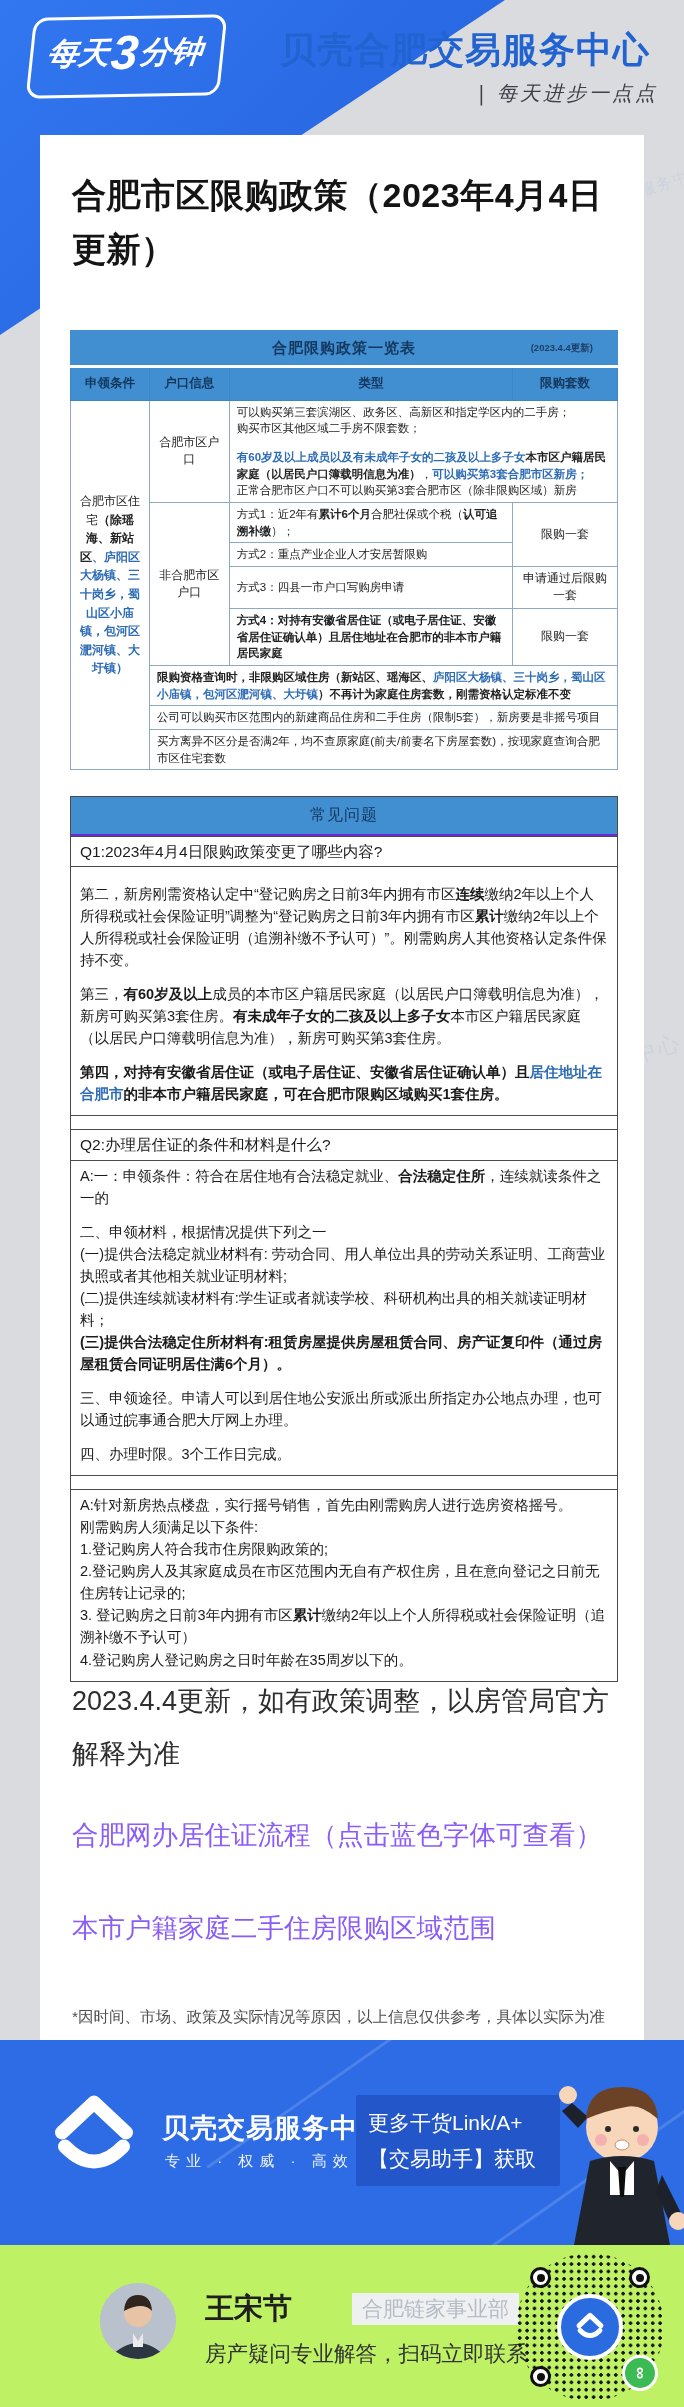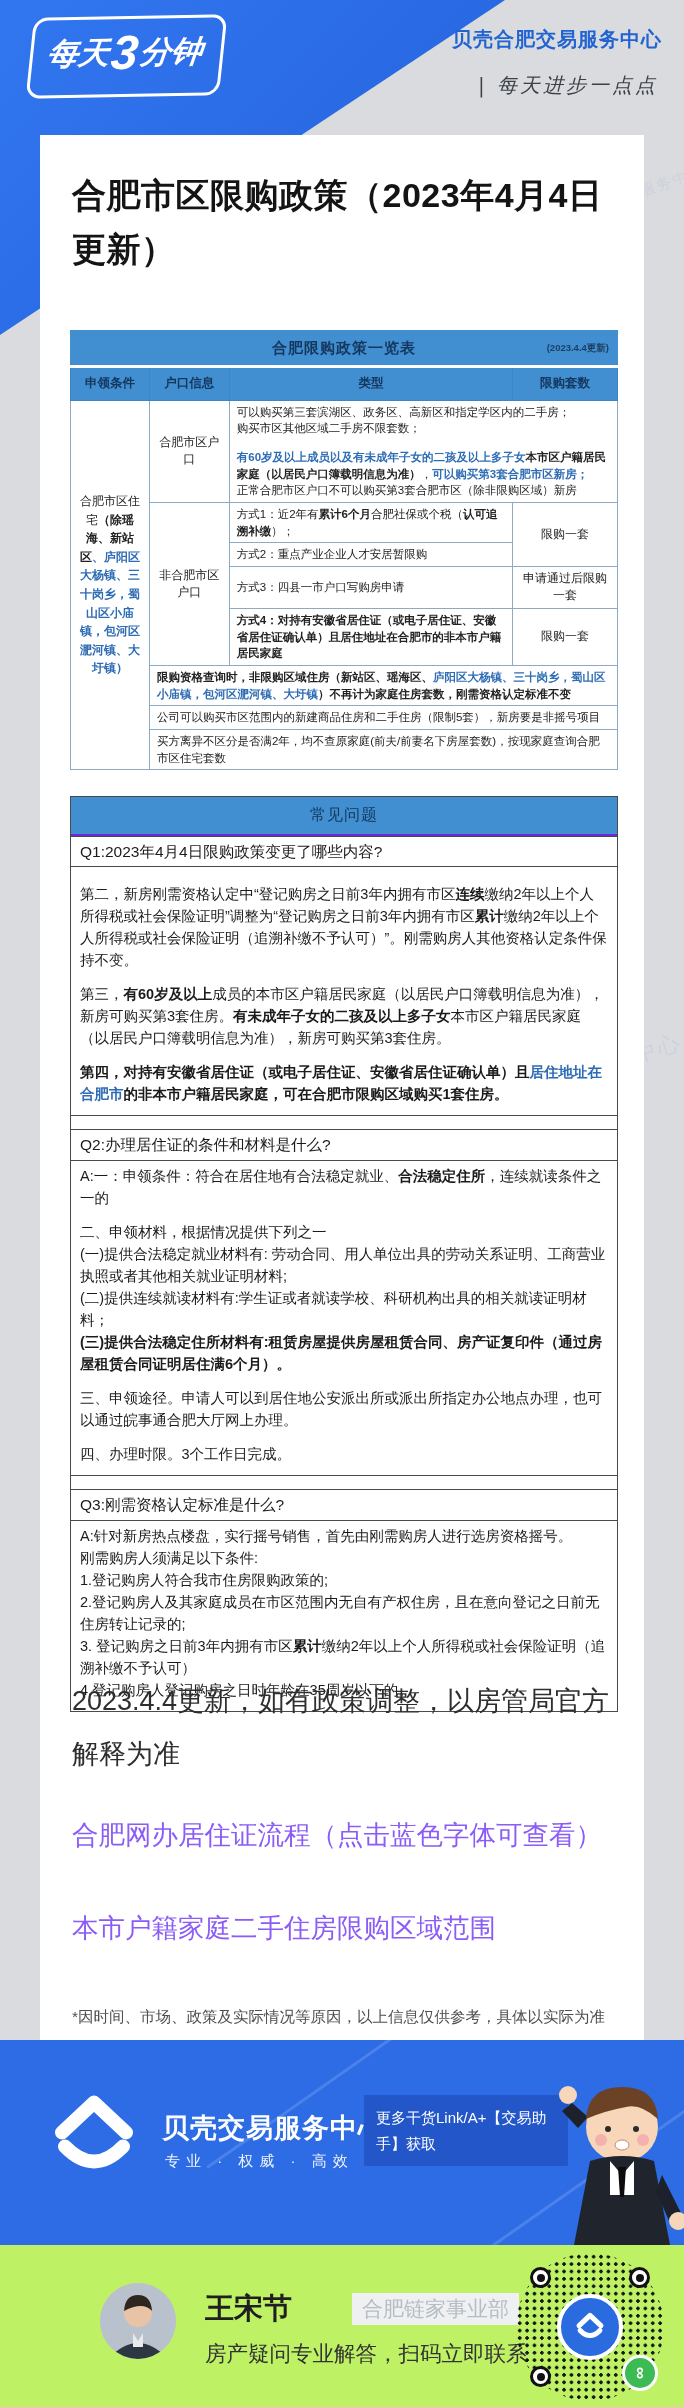--- a/index.html
+++ b/index.html
@@ -7,37 +7,37 @@
         font-family:"Liberation Sans","DejaVu Sans",sans-serif;}
   
   .bg-top{position:absolute;top:0;left:0;width:684px;height:335px;
           background:linear-gradient(135deg,#3277f0 0%,#2563dd 70%);
           clip-path:polygon(0 0,505px 0,0 335px);}
   
   .logo-box{position:absolute;top:16px;left:30px;padding:2px 18px 8px 14px;
             border:3px solid #fff;border-radius:14px;transform:skewX(-7deg) rotate(-1deg);
             color:#fff;font-style:italic;font-weight:bold;font-size:31px;line-height:1.35;}
   .seg-big3{font-size:48px;vertical-align:-6px;padding:0 2px;}
-  .hd-brand{position:absolute;top:26px;right:22px;font-size:20px;font-weight:bold;color:#2263d2;letter-spacing:1px;}
-  .hd-tag{position:absolute;top:72px;right:26px;font-size:20px;color:#3c4149;font-style:italic;
+  .hd-brand{position:absolute;top:26px;right:34px;font-size:36px;font-weight:bold;color:#2263d2;letter-spacing:1px;}
+  .hd-tag{position:absolute;top:80px;right:26px;font-size:20px;color:#3c4149;font-style:italic;
           font-family:"DejaVu Serif","Liberation Serif",serif;letter-spacing:3px;}
   
   .wm{position:absolute;color:rgba(86,140,220,.10);font-size:15px;letter-spacing:2px;
       transform:rotate(-18deg);white-space:nowrap;pointer-events:none;}
   .wm.big{font-size:22px;}
   
   .card{position:absolute;left:40px;top:135px;width:604px;height:1905px;background:#fff;
         box-sizing:border-box;padding:0 26px 0 30px;overflow:hidden;}
   .title{margin:34px 2px 0;font-size:34px;line-height:1.58;color:#141414;font-weight:bold;letter-spacing:.5px;}
   
   table.policy{margin-top:54px;width:100%;border-collapse:collapse;font-size:11.5px;color:#222;line-height:1.45;}
   table.policy td{border:1px solid #8fa9c2;padding:3px 7px;vertical-align:middle;}
   tr.tbar td{background:#418fd0;border:1px solid #418fd0;border-bottom:3px solid #fff;padding:6px 8px;position:relative;}
   .tbar-title{display:block;text-align:center;color:#14375e;font-weight:bold;font-size:15px;letter-spacing:1px;}
-  .tbar-note{position:absolute;right:8px;top:50%;transform:translateY(-50%);color:#1d3f66;font-weight:bold;font-size:9.5px;}
+  .tbar-note{position:absolute;right:24px;top:50%;transform:translateY(-50%);color:#1d3f66;font-weight:bold;font-size:9.5px;}
   tr.thead td{background:#418fd0;border:1px solid #3c86c6;color:#14375e;font-weight:bold;text-align:center;
               font-size:12.5px;padding:7px 4px;line-height:1.4;}
   td.region{text-align:center;font-size:12px;line-height:1.55;padding:4px 6px;}
   td.hukou{text-align:center;font-size:12px;}
   td.quota{text-align:center;font-size:12px;}
   .para{margin:0;}
   .gap{height:12px;}
   .seg-bold{font-weight:bold;}
   .seg-bluebold{color:#2e6cb5;font-weight:bold;}
   
@@ -52,22 +52,22 @@
   .t-link{position:absolute;left:32px;font-size:26.5px;color:#8b5cf6;cursor:pointer;}
   .t-link1{top:1682px;}
   .t-link2{top:1775px;}
   .t-disc{position:absolute;left:32px;top:1872px;font-size:15.5px;color:#4f4f4f;}
   
   .footer-blue{position:absolute;left:0;top:2040px;width:684px;height:205px;background:#2d6ce5;overflow:hidden;}
   .fb-streak{position:absolute;width:300px;height:3px;background:rgba(255,255,255,.15);transform:rotate(-35deg);}
   .fb-logo{position:absolute;left:44px;top:44px;width:100px;height:105px;}
   .fb-brand{position:absolute;left:162px;top:70px;font-size:27px;font-weight:bold;color:#fff;letter-spacing:1px;}
   .fb-slogan{position:absolute;left:165px;top:112px;font-size:15px;color:rgba(255,255,255,.92);letter-spacing:6px;}
-  .fb-cta{position:absolute;left:364px;top:55px;width:180px;padding:10px 12px;background:#2356c9;color:#fff;
-          font-size:15px;line-height:1.7;border-radius:2px;}
+  .fb-cta{position:absolute;left:356px;top:55px;width:180px;padding:10px 12px;background:#2356c9;color:#fff;
+          font-size:21px;line-height:1.7;border-radius:2px;}
   .fb-person{position:absolute;right:-6px;bottom:0;width:160px;height:180px;}
   
   .contact{position:absolute;left:0;top:2245px;width:684px;height:162px;background:#bef264;}
   .avatar{position:absolute;left:100px;top:38px;width:76px;height:76px;border-radius:50%;overflow:hidden;background:#b9c2cc;}
   .c-name{position:absolute;left:205px;top:44px;font-size:29px;font-weight:bold;color:#1f1f1f;}
   .c-dept{position:absolute;left:352px;top:48px;background:#eef0f1;color:#b6bcc4;font-size:21px;padding:2px 10px;}
   .c-desc{position:absolute;left:205px;top:94px;font-size:21.5px;color:#333;}
   
   .qr{position:absolute;right:20px;top:8px;width:148px;height:148px;}
   .qr-dots{position:absolute;inset:0;border-radius:50%;
@@ -184,21 +184,20 @@
           <div class="para">二、申领材料，根据情况提供下列之一</div>
           <div class="para">(一)提供合法稳定就业材料有: 劳动合同、用人单位出具的劳动关系证明、工商营业执照或者其他相关就业证明材料;</div>
           <div class="para">(二)提供连续就读材料有:学生证或者就读学校、科研机构出具的相关就读证明材料；</div>
           <div class="para"><span class="seg-bold">(三)提供合法稳定住所材料有:租赁房屋提供房屋租赁合同、房产证复印件（通过房屋租赁合同证明居住满6个月）。</span></div>
           <div class="gap"></div>
           <div class="para">三、申领途径。申请人可以到居住地公安派出所或派出所指定办公地点办理，也可以通过皖事通合肥大厅网上办理。</div>
           <div class="gap"></div>
           <div class="para">四、办理时限。3个工作日完成。</div>
         </div>
       <div class="faq-sep"></div>
-      <div class="faq-q">Q3:刚需资格认定标准是什么?</div>
       <div class="faq-a">
           <div class="para">A:针对新房热点楼盘，实行摇号销售，首先由刚需购房人进行选房资格摇号。</div>
           <div class="para">刚需购房人须满足以下条件:</div>
           <div class="para">1.登记购房人符合我市住房限购政策的;</div>
           <div class="para">2.登记购房人及其家庭成员在市区范围内无自有产权住房，且在意向登记之日前无住房转让记录的;</div>
           <div class="para"><span>3. 登记购房之日前3年内拥有市区</span><span class="seg-bold">累计</span><span>缴纳2年以上个人所得税或社会保险证明（追溯补缴不予认可）</span></div>
           <div class="para">4.登记购房人登记购房之日时年龄在35周岁以下的。</div>
         </div>
     </div>
 

